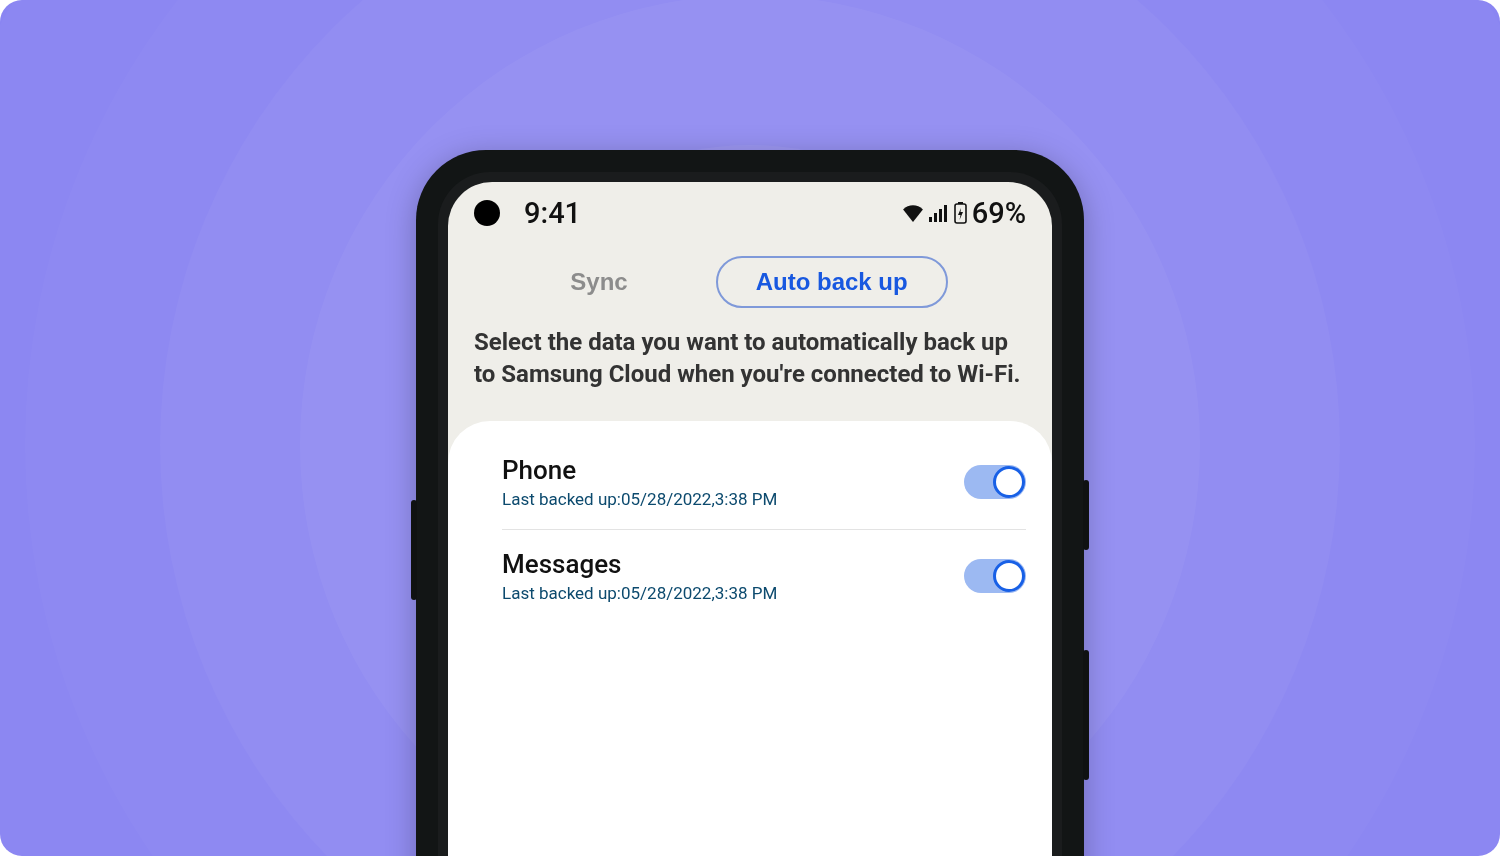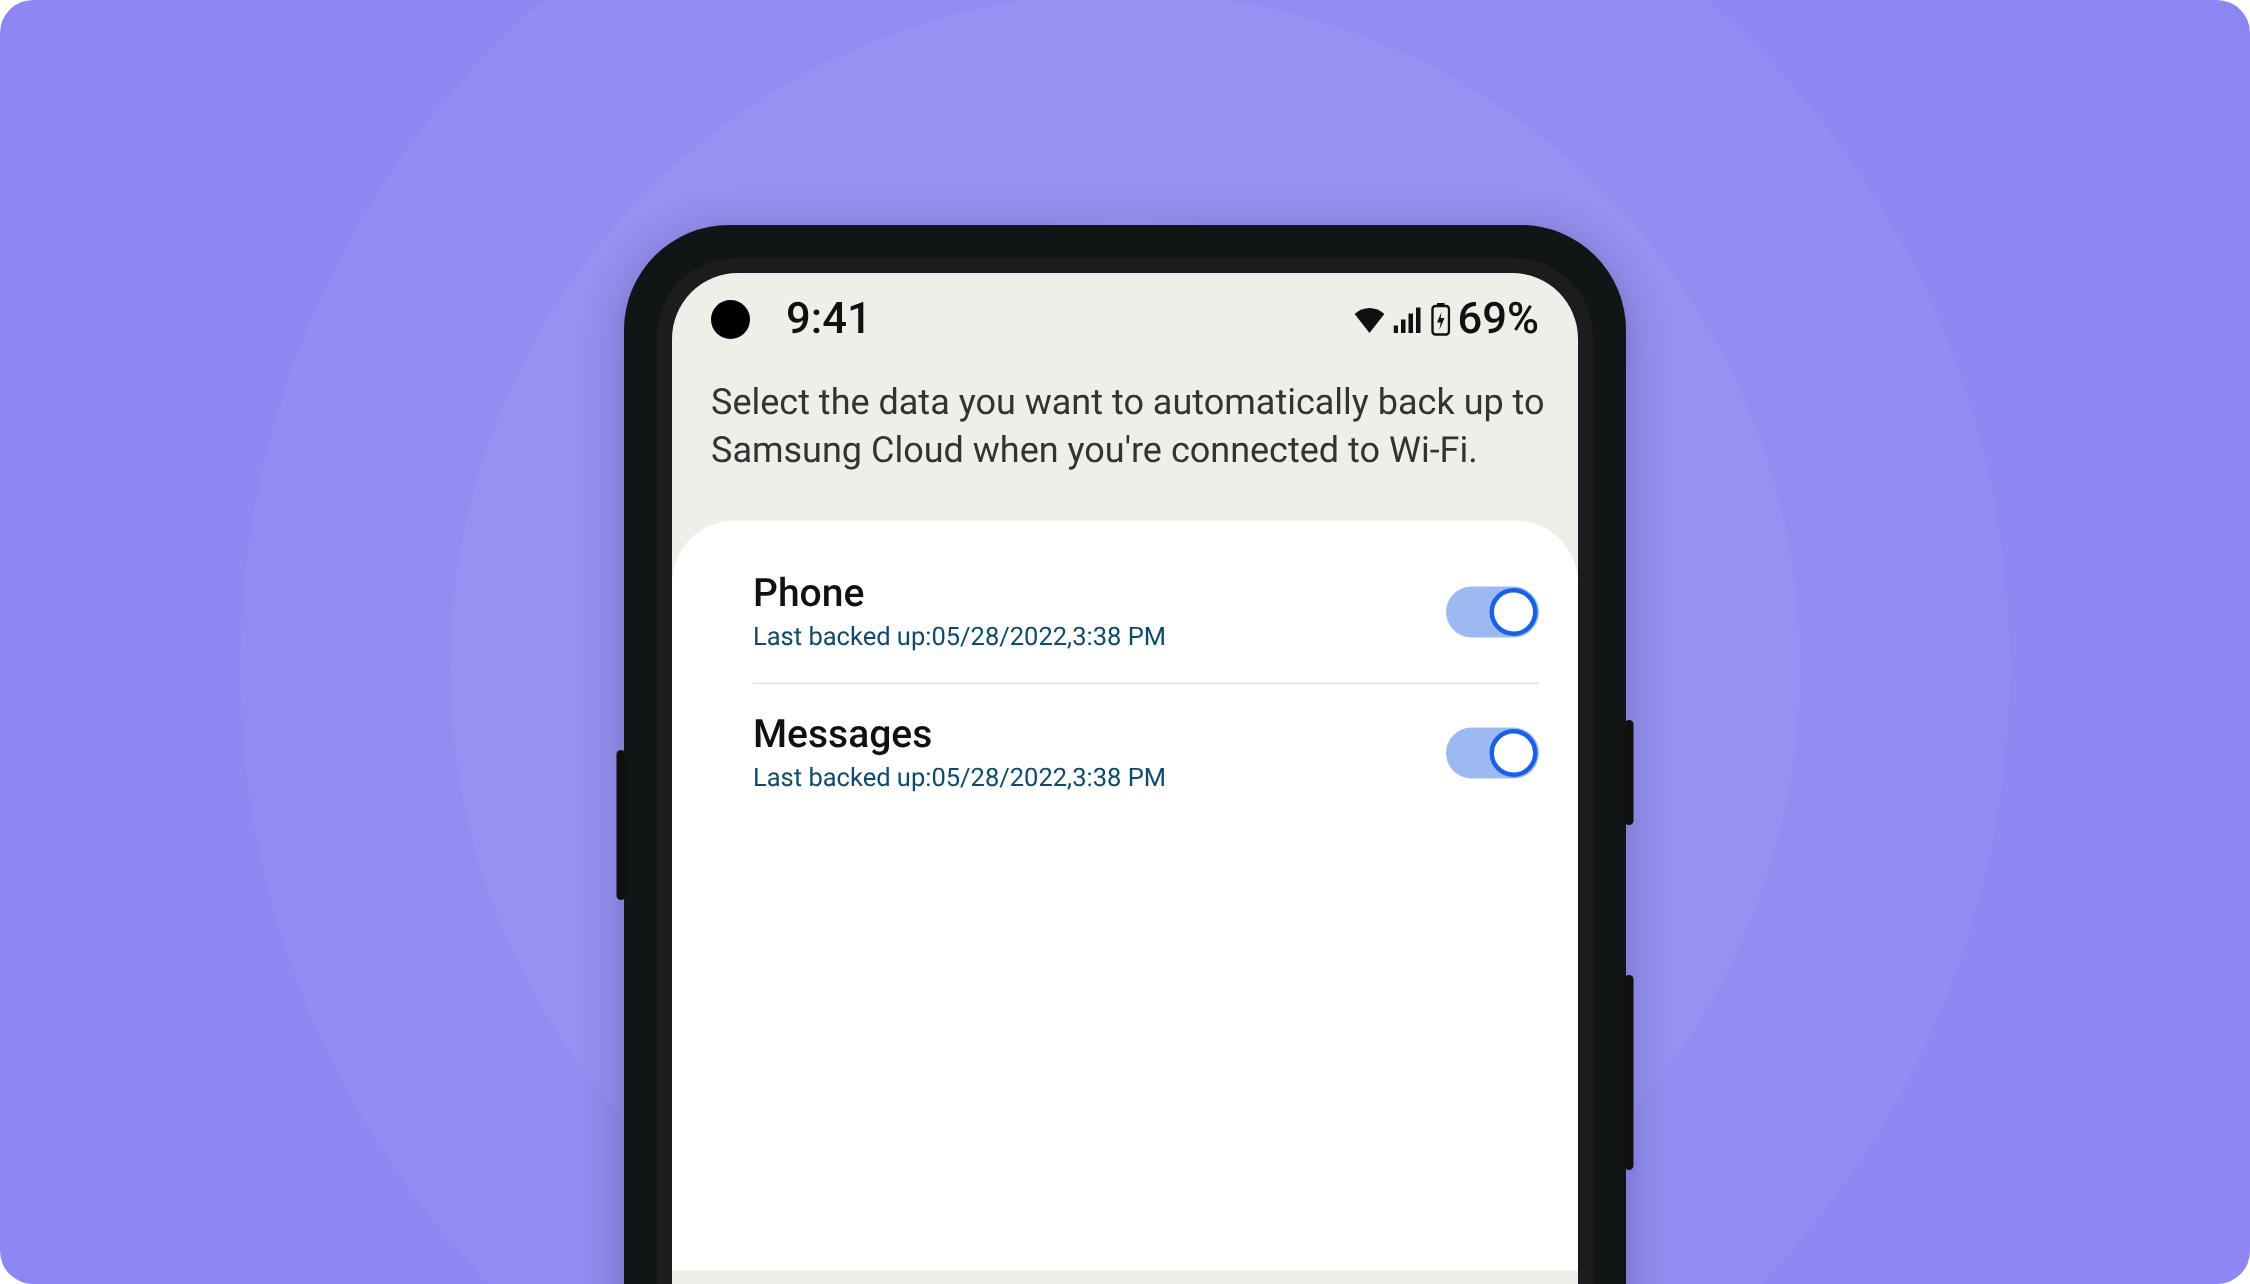--- a/index.html
+++ b/index.html
@@ -142,20 +142,21 @@
     border-radius: 28px;
     padding: 10px 38px;
     cursor: pointer;
   }
 
   .description {
     padding: 8px 18px 30px 26px;
     font-size: 24px;
     line-height: 1.35;
     color: #333;
+    font-weight: bold;
   }
 
   
   .list-panel {
     background: #ffffff;
     border-radius: 42px 42px 0 0;
     padding: 14px 0 40px 0;
     min-height: 500px;
   }
   .list-item {
@@ -249,20 +250,24 @@
                 <svg class="icon-svg" width="13" height="22" viewBox="0 0 13 22">
                   <rect x="4" y="0" width="5" height="2" fill="#111"></rect>
                   <rect x="1" y="2" width="11" height="19" rx="2" fill="none" stroke="#111" stroke-width="1.6"></rect>
                   <path d="M7 6 L4 13 L6.5 13 L5.5 18 L9 10 L6.5 10 Z" fill="#111"></path>
                 </svg>
               </span>
               <span>69%</span>
             </div>
           </div>
 
+          <div class="tabs">
+            <button class="tab-sync">Sync</button>
+            <button class="tab-auto">Auto back up</button>
+          </div>
 
           <div class="description">Select the data you want to automatically back up to Samsung Cloud when you're connected to Wi-Fi.</div>
 
           <div class="list-panel">
 
             <div class="list-item">
               <div class="item-text">
                 <div class="title">Phone</div>
                 <div class="subtitle">Last backed up:05/28/2022,3:38 PM</div>
               </div>

